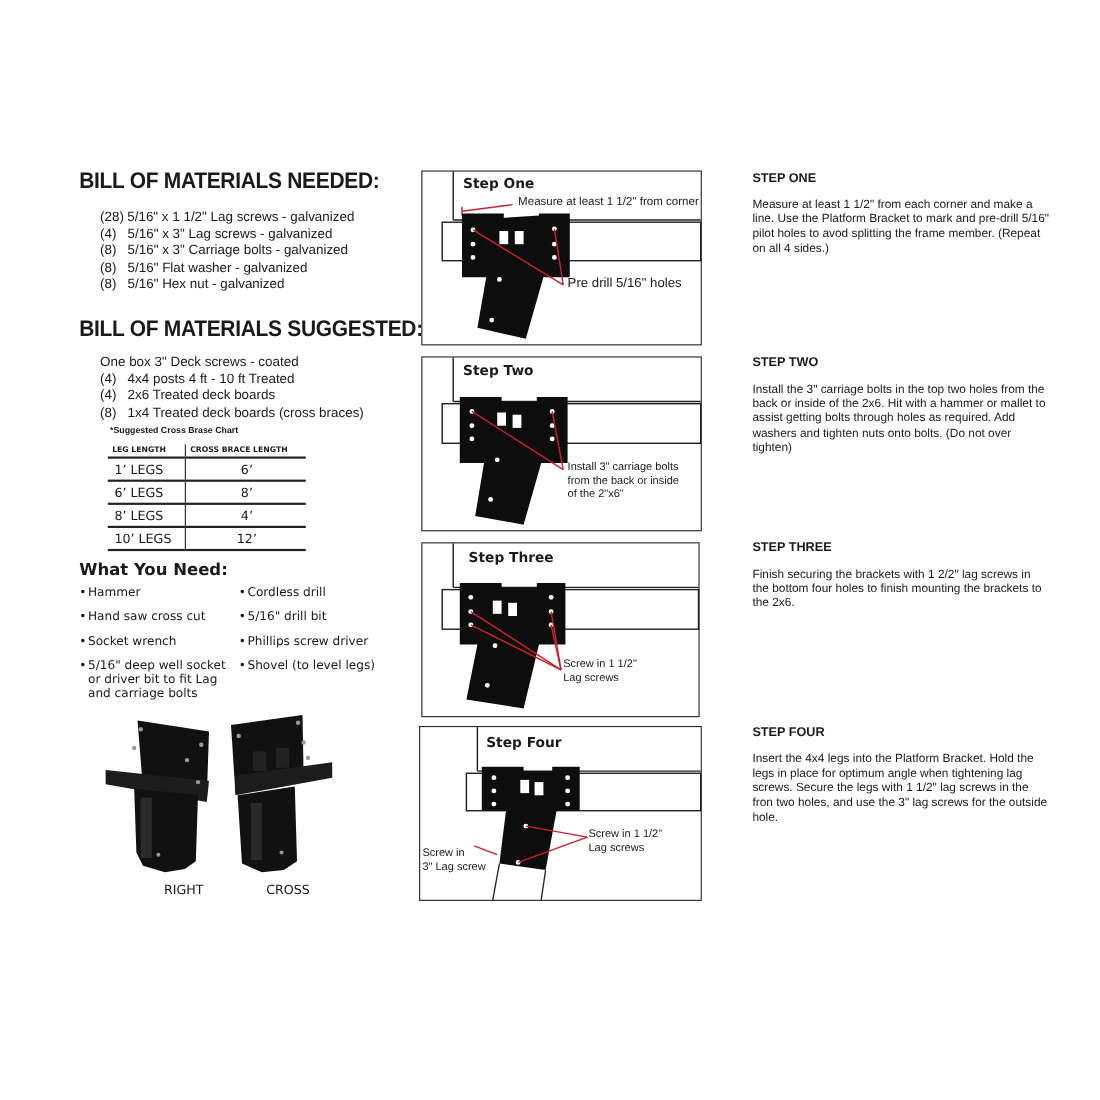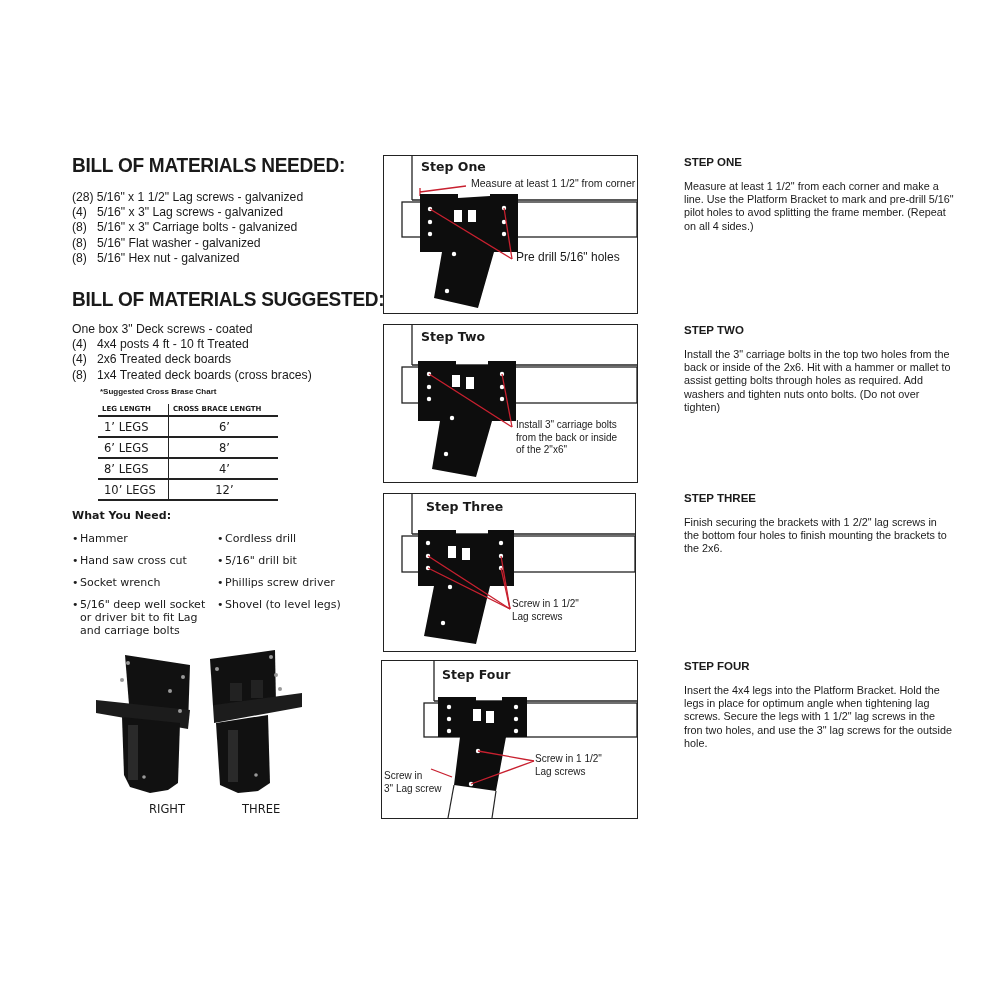--- a/index.html
+++ b/index.html
@@ -1,29 +1,29 @@
 <!DOCTYPE html>
 <html><head>
 <meta charset="utf-8">
 <style>
   html, body { margin:0; padding:0; background:#ffffff; }
   body { width:1000px; height:1000px; position:relative; overflow:hidden; font-family:"Liberation Sans", sans-serif; color:#1a1a1a; }
   .abs { position:absolute; }
   .h-bill { font-family:"Liberation Sans", sans-serif; font-weight:bold; font-size:20.5px; letter-spacing:-0.3px; transform:scaleX(0.93); transform-origin:left top; white-space:nowrap; }
   .mat-list { font-size:12.2px; line-height:15.2px; }
-  .mat-row { display:flex; white-space:nowrap; }
+  .mat-row { display:flex; white-space:nowrap;margin-left:19px; }
   .mat-qty { width:25px; }
   .mat-qty.wide { width:auto; margin-right:3px; }
   .note { font-size:8px; margin-left:28px; margin-top:1px;font-weight:bold; }
   table.brace { border-collapse:collapse; font-family:"DejaVu Sans", sans-serif; }
   table.brace th { font-size:7px; font-weight:bold; text-align:left; padding:1px 4px 2px 4px; border-bottom:2px solid #222; white-space:nowrap; }
   table.brace td { font-size:11.5px; padding:2px 4px 1px 6px; border-bottom:2px solid #222; height:16px; }
   table.brace td.c2, table.brace th.c2 { border-left:1.5px solid #222; }
   table.brace td.c2 { text-align:center; }
-  .need-title { font-family:"DejaVu Sans", sans-serif; font-weight:bold; font-size:11px; }
+  .need-title { font-family:"DejaVu Sans", sans-serif; font-weight:bold; font-size:15px; }
   .need-col { font-family:"DejaVu Sans", sans-serif; font-size:11px; line-height:13px; }
   .need-col .item { margin-bottom:9px; display:flex; }
   .need-col .bul { width:8px; flex:0 0 8px; }
   .caption { font-family:"DejaVu Sans", sans-serif; font-size:11.5px;margin-left:15px; }
   .step-box { position:absolute; border:1.5px solid #222; background:#fff; }
   .step-title { position:absolute; font-family:"DejaVu Sans", sans-serif; font-weight:bold; font-size:12.5px; }
   .callout { position:absolute; font-size:10px; line-height:12.5px; white-space:nowrap; }
   .step-head { font-weight:bold; font-size:11.5px; }
   .step-desc { font-size:10.8px; line-height:13.2px; margin-top:12px; width:270px; }
   svg { position:absolute; left:0; top:0; overflow:visible; }
@@ -171,21 +171,21 @@
     <g fill="#999">
       <circle cx="137" cy="24" r="2"></circle>
         <circle cx="191" cy="12" r="2"></circle>
         <circle cx="196" cy="30" r="2"></circle>
       <circle cx="200" cy="44" r="2"></circle>
         <circle cx="176" cy="130" r="1.8"></circle>
     </g>
   </svg>
 </div>
 <div class="abs caption" style="left:134px; top:802px;">RIGHT</div>
-<div class="abs caption" style="left:227px; top:802px;">THREE</div>
+<div class="abs caption" style="left:227px; top:802px;">CROSS</div>
 
 <div class="step-box" style="left:383px; top:155px; width:253px; height:157px;">
   <svg width="253" height="157">
     <line x1="28" y1="0" x2="28" y2="44" stroke="#222" stroke-width="1.3"></line>
     <line x1="28" y1="44" x2="253" y2="44" stroke="#222" stroke-width="1.3"></line>
     <rect x="18" y="46" width="235" height="35" fill="none" stroke="#222" stroke-width="1.3"></rect>
     <path d="M36,40 L36,32 M36,36 L82,30" stroke="#c8202f" stroke-width="1.3" fill="none"></path>
     <polygon points="36,38 74,38 74,42 106,40 106,38 134,38 134,96 110,96 94,152 50,142 58,96 36,96" fill="#0d0d0d"></polygon>
     <rect x="70" y="54" width="8" height="12" fill="#fff"></rect>
       <rect x="84" y="54" width="8" height="12" fill="#fff"></rect>

